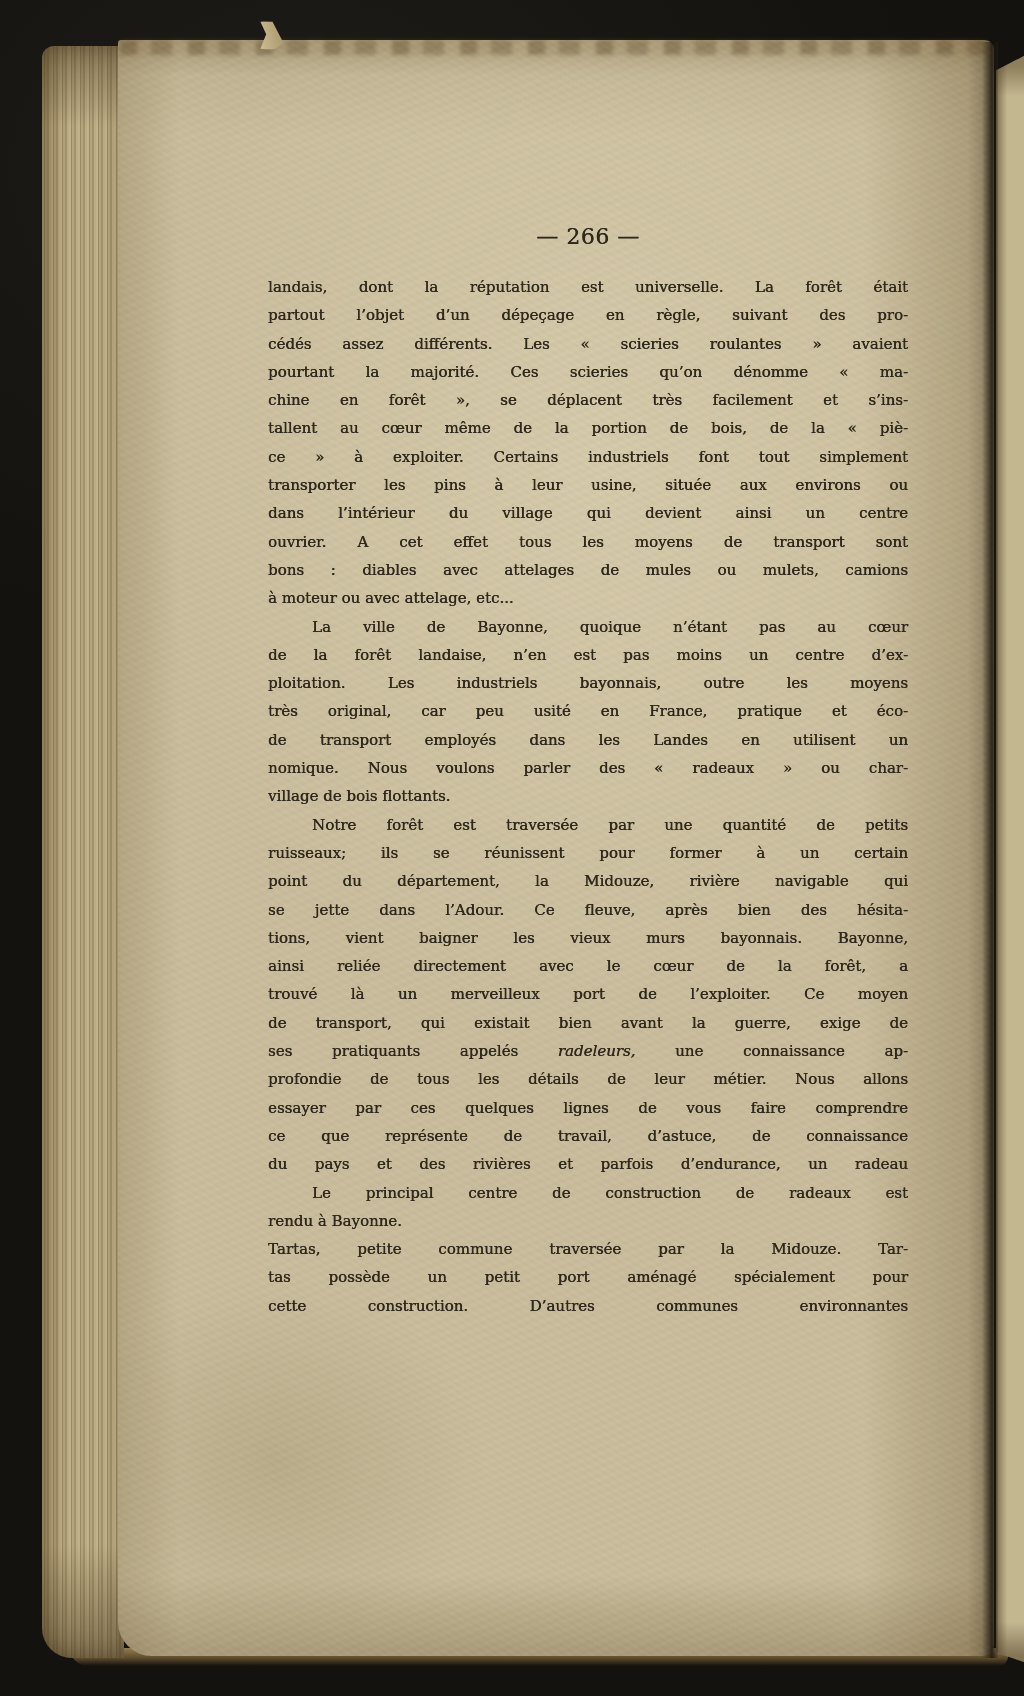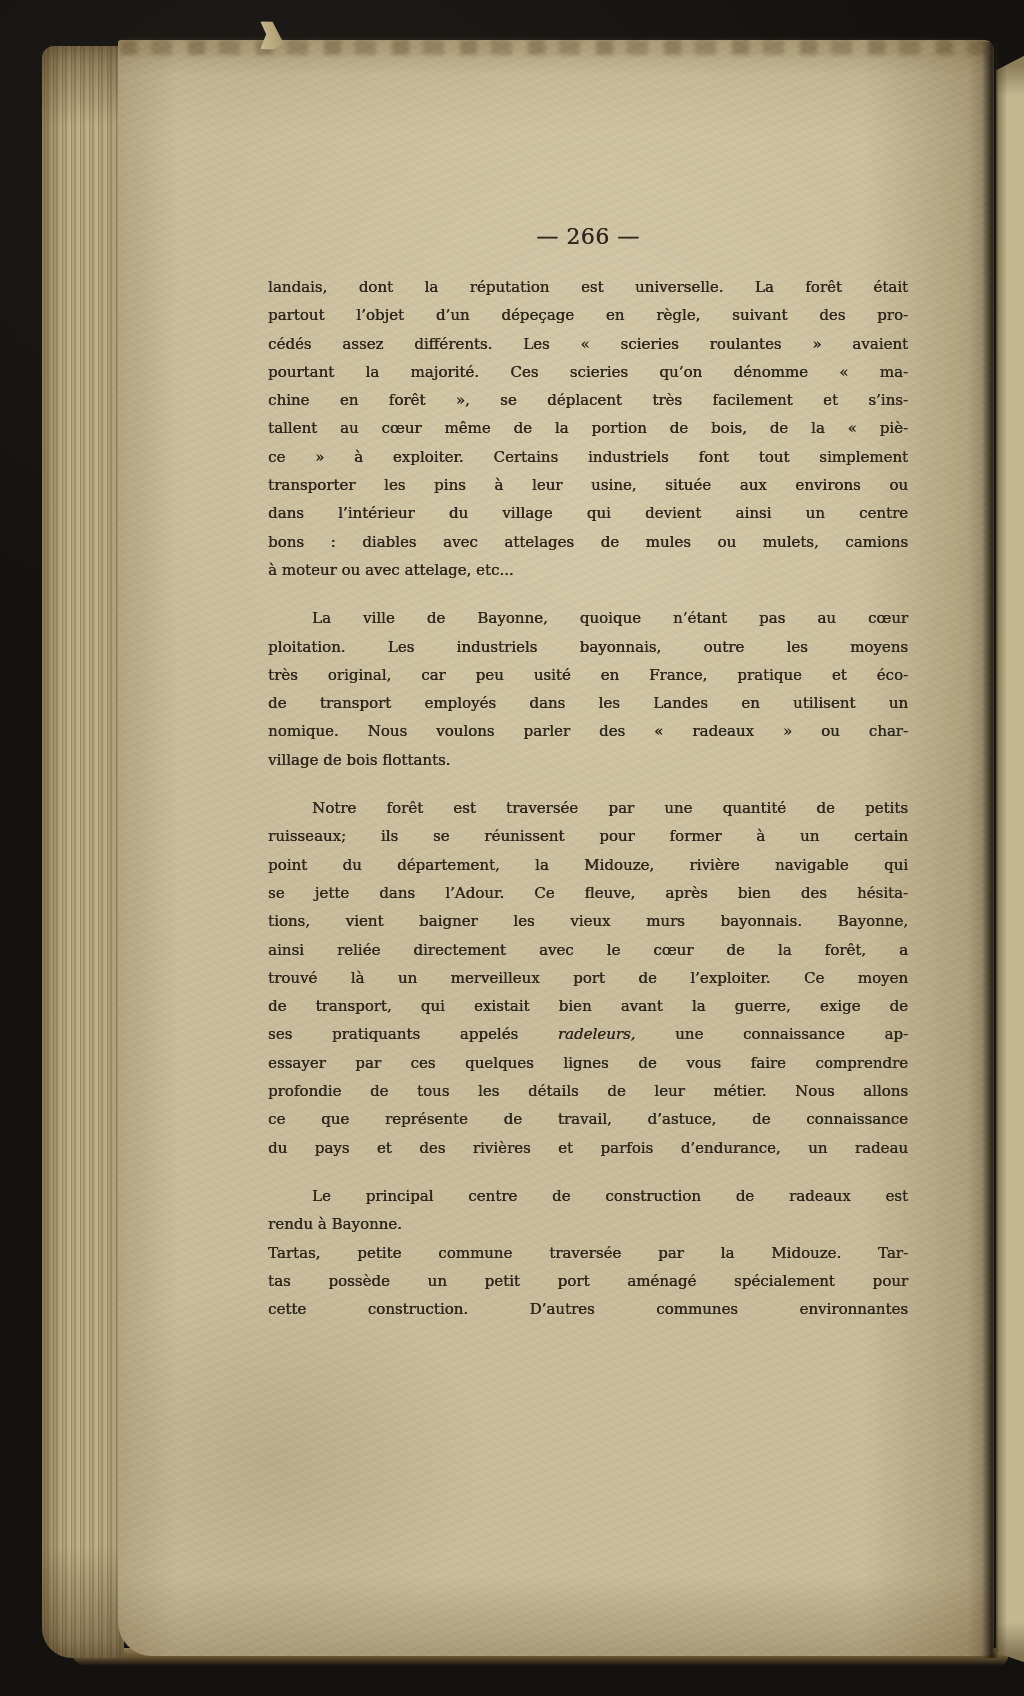--- a/index.html
+++ b/index.html
@@ -84,21 +84,21 @@
     text-align:center; font-size:22px; letter-spacing:.5px;
     color:var(--ink, #2f281d); text-shadow:.35px 0 0 currentColor;
   }
   .body-text {
     position:absolute; left:268px; top:273px; width:640px; z-index:4;
     color:var(--ink, #2f281d); font-size:15px; line-height:28.3px;
     text-shadow:.35px 0 0 currentColor;
   }
   .line { text-align:justify; text-align-last:justify; -moz-text-align-last:justify; }
   .line.last { text-align-last:left; -moz-text-align-last:left; }
-  .line.indent { padding-left:44px;margin-top:20px; }
+  .line.indent { padding-left:44px; }
   .line i { font-style:italic; }
 </style>
 </head>
 <body style="--bg: #14120f; --paper: #c9bd9c; --ink: #2f281d;">
 
 <div class="stage">
   <div class="bottom-edge"></div>
   <div class="fore-edge"></div>
   <div class="paper"></div>
   <div class="paper-flake"></div>
@@ -109,39 +109,41 @@
   <div class="body-text">
       <div class="line">landais, dont la réputation est universelle. La forêt était</div>
       <div class="line">partout l’objet d’un dépeçage en règle, suivant des pro-</div>
       <div class="line">cédés assez différents. Les « scieries roulantes » avaient</div>
       <div class="line">pourtant la majorité. Ces scieries qu’on dénomme « ma-</div>
       <div class="line">chine en forêt », se déplacent très facilement et s’ins-</div>
       <div class="line">tallent au cœur même de la portion de bois, de la « piè-</div>
       <div class="line">ce » à exploiter. Certains industriels font tout simplement</div>
       <div class="line">transporter les pins à leur usine, située aux environs ou</div>
       <div class="line">dans l’intérieur du village qui devient ainsi un centre</div>
+      <div class="line">ouvrier. A cet effet tous les moyens de transport sont</div>
       <div class="line">bons : diables avec attelages de mules ou mulets, camions</div>
       <div class="line last">à moteur ou avec attelage, etc...</div>
       <div class="line indent">La ville de Bayonne, quoique n’étant pas au cœur</div>
+      <div class="line">de la forêt landaise, n’en est pas moins un centre d’ex-</div>
       <div class="line">ploitation. Les industriels bayonnais, outre les moyens</div>
       <div class="line">très original, car peu usité en France, pratique et éco-</div>
       <div class="line">de transport employés dans les Landes en utilisent un</div>
       <div class="line">nomique. Nous voulons parler des « radeaux » ou char-</div>
       <div class="line last">village de bois flottants.</div>
       <div class="line indent">Notre forêt est traversée par une quantité de petits</div>
       <div class="line">ruisseaux; ils se réunissent pour former à un certain</div>
       <div class="line">point du département, la Midouze, rivière navigable qui</div>
       <div class="line">se jette dans l’Adour. Ce fleuve, après bien des hésita-</div>
       <div class="line">tions, vient baigner les vieux murs bayonnais. Bayonne,</div>
       <div class="line">ainsi reliée directement avec le cœur de la forêt, a</div>
       <div class="line">trouvé là un merveilleux port de l’exploiter. Ce moyen</div>
       <div class="line">de transport, qui existait bien avant la guerre, exige de</div>
       <div class="line"><span>ses pratiquants appelés </span><i>radeleurs,</i><span> une connaissance ap-</span></div>
+      <div class="line">profondie de tous les détails de leur métier. Nous allons</div>
       <div class="line">essayer par ces quelques lignes de vous faire comprendre</div>
-      <div class="line">profondie de tous les détails de leur métier. Nous allons</div>
       <div class="line">ce que représente de travail, d’astuce, de connaissance</div>
       <div class="line">du pays et des rivières et parfois d’endurance, un radeau</div>
       <div class="line indent">Le principal centre de construction de radeaux est</div>
       <div class="line last">rendu à Bayonne.</div>
       <div class="line">Tartas, petite commune traversée par la Midouze. Tar-</div>
       <div class="line">tas possède un petit port aménagé spécialement pour</div>
       <div class="line">cette construction. D’autres communes environnantes</div>
     </div>
 </div>
 

